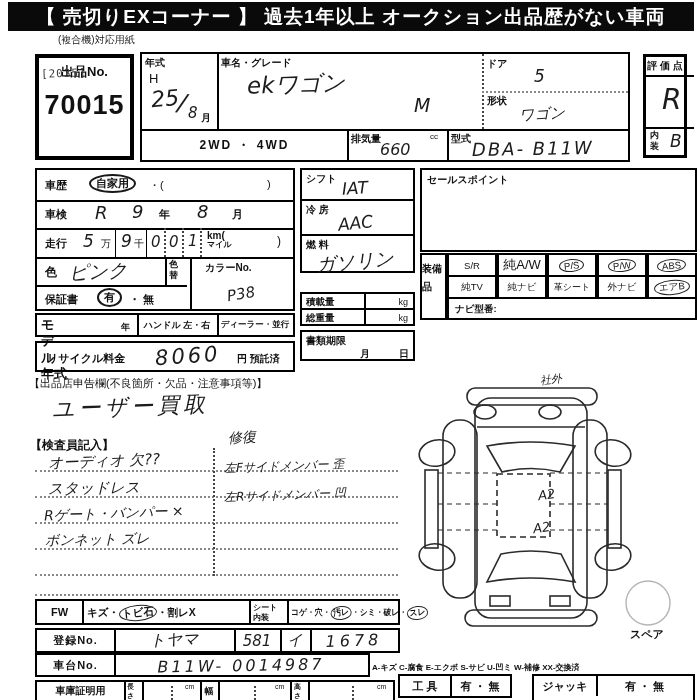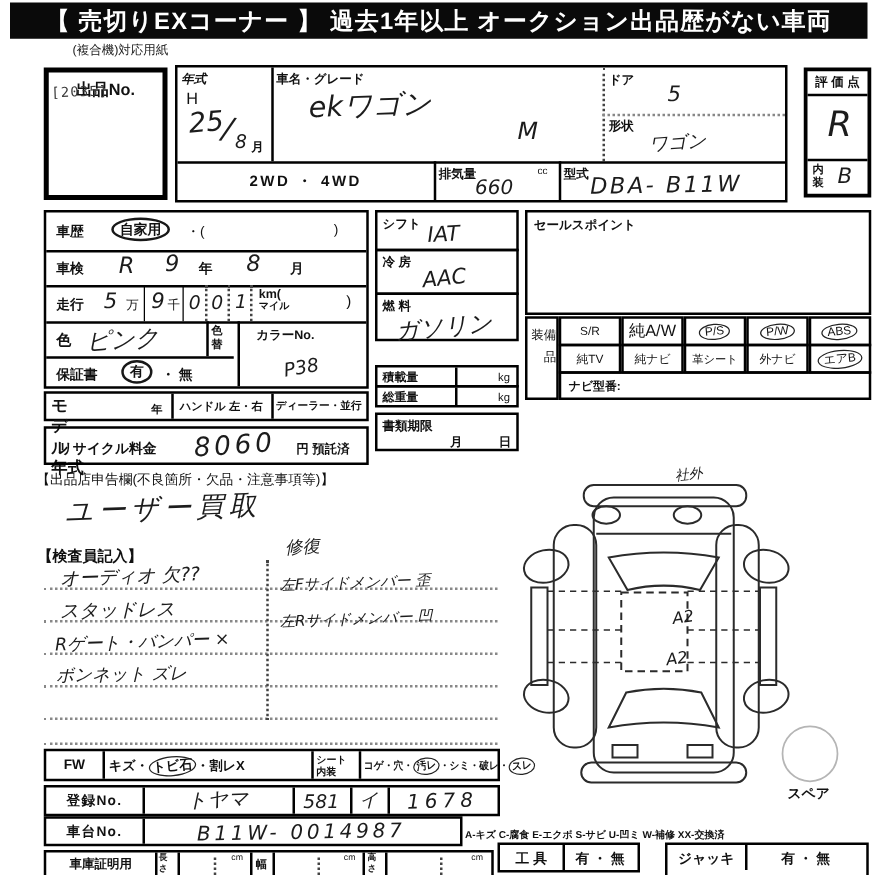--- a/index.html
+++ b/index.html
@@ -23,31 +23,32 @@
 <body>
 
 <div id="sheet">
 
   <div class="abs ctr" style="left:8px;top:2px;width:686px;height:29px;background:#0a0a0a;color:#fff;font-size:19px;font-weight:bold;letter-spacing:1px;">【 売切りEXコーナー 】 過去1年以上 オークション出品歴がない車両</div>
   <div class="abs" style="left:58px;top:33px;font-size:10px;color:#222;">(複合機)対応用紙</div>
 
   <div class="abs" style="left:35px;top:54px;width:99px;height:106px;border:4px solid #000;">
     <div class="abs" style="left:0;top:5px;width:100%;text-align:center;font-size:13px;font-weight:bold;">出品No.</div>
     <div class="abs" style="left:2px;top:9px;font-family:'DejaVu Sans Mono',monospace;font-size:11px;color:#3a3a3a;letter-spacing:1px;transform:rotate(-2deg);">[2035]</div>
+    <div class="abs" style="left:0;top:32px;width:100%;text-align:center;font-size:27px;font-weight:bold;letter-spacing:1px;">70015</div>
   </div>
 
   <div class="abs b" style="left:140px;top:52px;width:490px;height:110px;">
     <div class="vln" style="left:75px;top:0;height:75px;"></div>
     <div class="dvln" style="left:340px;top:0;height:75px;"></div>
     <div class="hln" style="left:0;top:75px;width:486px;"></div>
     <div class="dthln" style="left:340px;top:37px;width:146px;"></div>
     <div class="vln" style="left:205px;top:75px;height:31px;"></div>
     <div class="vln" style="left:305px;top:75px;height:31px;"></div>
 
-    <div class="abs lbl" style="left:3px;top:2px;font-style:italic;">年式</div>
+    <div class="abs lbl" style="left:3px;top:2px;">年式</div>
     <div class="abs" style="left:7px;top:17px;font-size:13px;">H</div>
     <div class="abs hw" style="left:9px;top:32px;font-size:22px;transform:rotate(-5deg);">25</div>
     <div class="abs hw" style="left:36px;top:35px;font-size:24px;transform:rotate(8deg);">/</div>
     <div class="abs hw" style="left:46px;top:50px;font-size:15px;">8</div>
     <div class="abs" style="left:59px;top:57px;font-size:10px;font-weight:bold;">月</div>
 
     <div class="abs lbl" style="left:79px;top:2px;">車名・グレード</div>
     <div class="abs hw" style="left:105px;top:15px;font-size:23px;transform:rotate(-2deg);">ekワゴン</div>
     <div class="abs hw" style="left:272px;top:40px;font-size:19px;">M</div>
 
@@ -57,21 +58,21 @@
     <div class="abs hw" style="left:377px;top:51px;font-size:15px;transform:rotate(-4deg);">ワゴン</div>
 
     <div class="abs ctr" style="left:0;top:77px;width:205px;height:29px;font-size:12px;font-weight:bold;letter-spacing:2px;">2WD ・ 4WD</div>
     <div class="abs lbl" style="left:209px;top:78px;">排気量</div>
     <div class="abs" style="left:288px;top:78px;font-size:8px;">cc</div>
     <div class="abs hw" style="left:238px;top:86px;font-size:16px;">660</div>
     <div class="abs lbl" style="left:309px;top:78px;">型式</div>
     <div class="abs hw" style="left:330px;top:84px;font-size:18px;letter-spacing:2px;transform:rotate(-1deg);">DBA- B11W</div>
   </div>
 
-  <div class="abs b3" style="left:643px;top:54px;width:54px;height:104px;">
+  <div class="abs b3" style="left:643px;top:54px;width:44px;height:104px;">
     <div class="abs ctr" style="left:0;top:0;width:100%;height:18px;font-size:10px;font-weight:bold;">評 価 点</div>
     <div class="hln" style="left:0;top:18px;width:48px;"></div>
     <div class="hln" style="left:0;top:70px;width:48px;"></div>
     <div class="abs hw" style="left:16px;top:26px;font-size:28px;">R</div>
     <div class="abs vstack" style="left:4px;top:73px;width:11px;font-size:9px;font-weight:bold;">内装</div>
     <div class="abs hw" style="left:24px;top:74px;font-size:17px;">B</div>
   </div>
 
   <div class="abs b" style="left:35px;top:168px;width:260px;height:143px;">
     <div class="hln" style="left:0;top:30px;width:256px;"></div>
@@ -165,21 +166,21 @@
   <div class="abs b" style="left:300px;top:330px;width:115px;height:31px;">
     <div class="abs lbl" style="left:4px;top:2px;">書類期限</div>
     <div class="abs" style="left:58px;top:15px;font-size:10px;font-weight:bold;">月</div>
     <div class="abs" style="left:97px;top:15px;font-size:10px;font-weight:bold;">日</div>
   </div>
 
   <div class="abs b" style="left:420px;top:168px;width:277px;height:84px;">
     <div class="abs lbl" style="left:5px;top:3px;">セールスポイント</div>
   </div>
 
-  <div class="abs b vstack" style="left:420px;top:253px;width:27px;height:67px;font-size:10px;font-weight:normal;text-align:right;padding-top:5px;line-height:1.8;">装備品</div>
+  <div class="abs b vstack" style="left:420px;top:253px;width:27px;height:67px;font-size:10px;font-weight:bold;text-align:left;padding-top:5px;line-height:1.8;">装備品</div>
   <div class="abs b ctr" style="left:447px;top:253px;width:50px;height:24px;font-size:9.5px;">
       <span>S/R</span>
     </div>
   <div class="abs b ctr" style="left:497px;top:253px;width:50px;height:24px;font-size:13px;">
       <span>純A/W</span>
     </div>
   <div class="abs b ctr" style="left:547px;top:253px;width:50px;height:24px;font-size:9.5px;">
       <span class="circ2">P/S</span>
     </div>
   <div class="abs b ctr" style="left:597px;top:253px;width:50px;height:24px;font-size:9.5px;">

